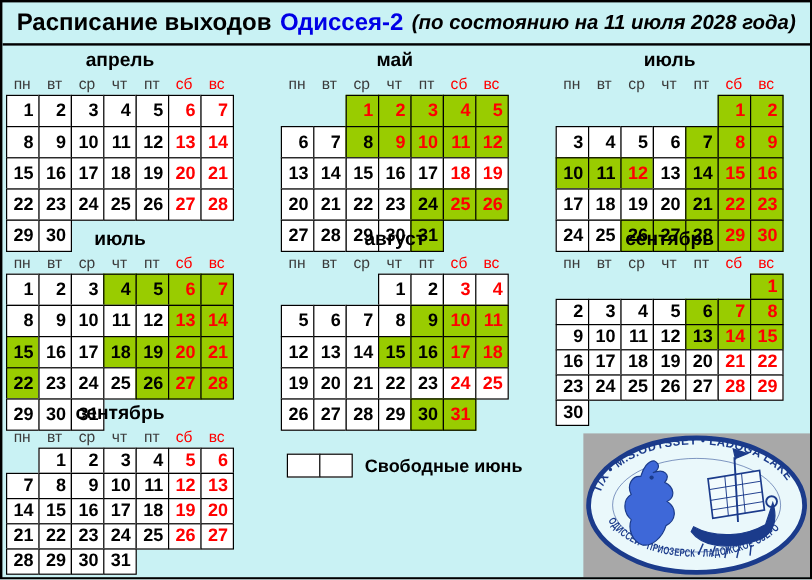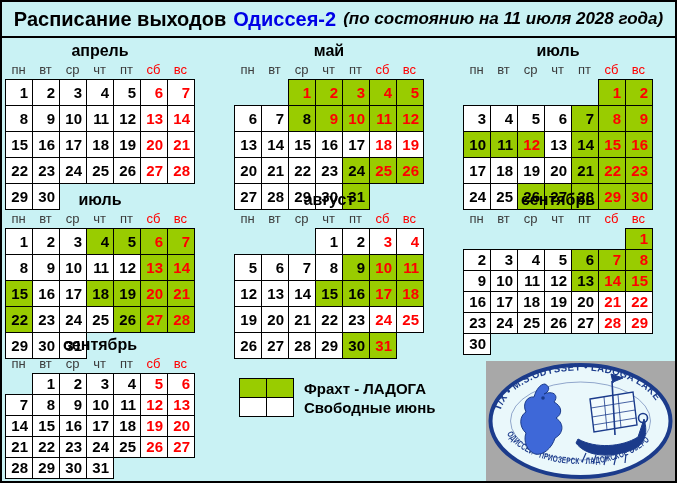--- a/index.html
+++ b/index.html
@@ -384,25 +384,20 @@
           <div class="cell" style="left: 0px; top: 84px; height: 22px; line-height: 20px;">28</div>
           <div class="cell" style="left: 27px; top: 84px; height: 22px; line-height: 20px;">29</div>
           <div class="cell" style="left: 54px; top: 84px; height: 22px; line-height: 20px;">30</div>
           <div class="cell" style="left: 81px; top: 84px; height: 22px; line-height: 20px;">31</div>
         </div>
       </div>
     </div>
 
   <div class="legend">
     <div class="legend-row">
-      <span class="lcell charter"></span>
-      <span class="lcell charter"></span>
-      <span class="legend-label">Фрахт - ЛАДОГА</span>
-    </div>
-    <div class="legend-row">
       <span class="lcell"></span>
       <span class="lcell"></span>
       <span class="legend-label">Свободные июнь</span>
     </div>
   </div>
 
   <svg class="logo" viewBox="0 0 189 120">
     <defs>
       <path id="arc-top" d="M 14,52 A 81,48 0 0 1 175,52"></path>
       <path id="arc-bottom" d="M 20,71 A 77,43 0 0 0 169,71"></path>

